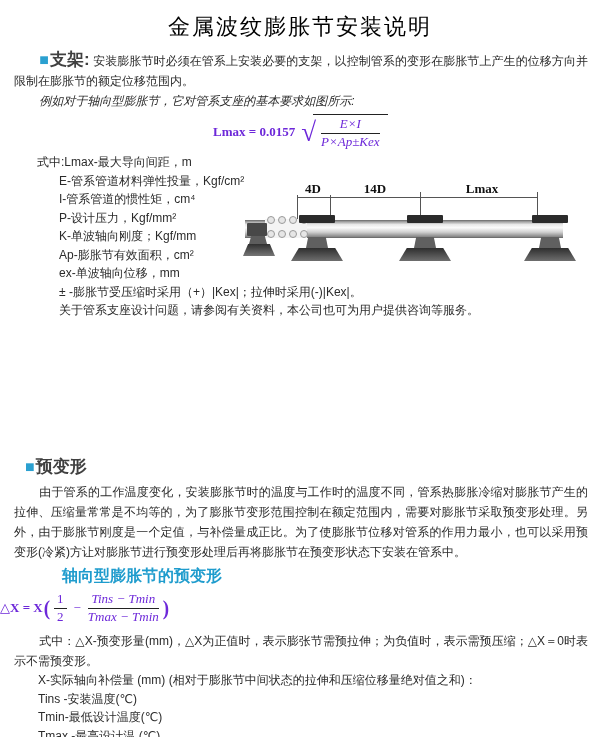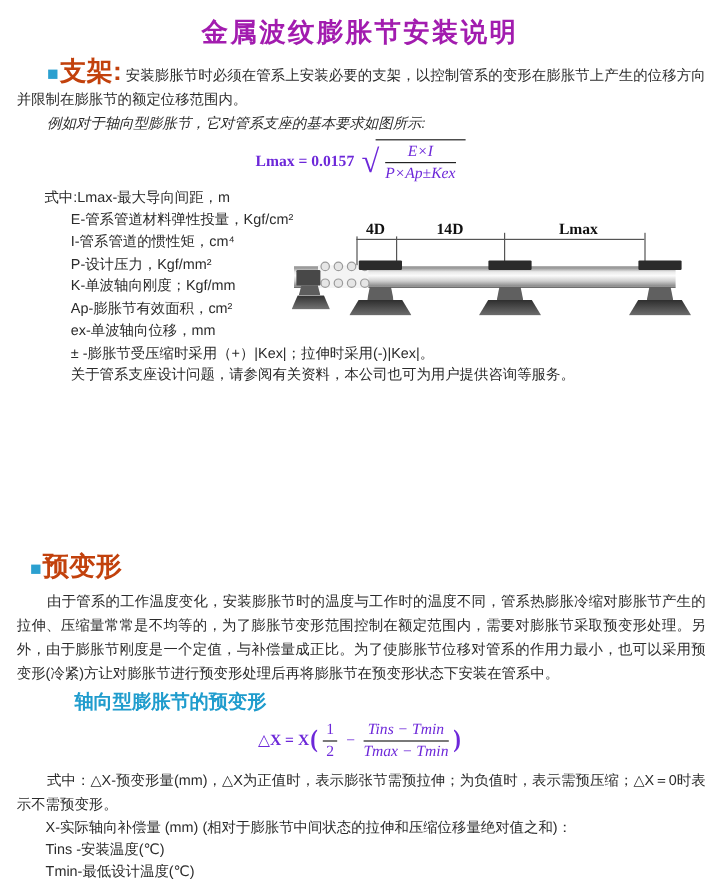--- a/index.html
+++ b/index.html
@@ -2,43 +2,43 @@
 <html><head>
 <meta charset="utf-8">
 <style>
   html,body{margin:0;padding:0;background:#fff;}
   body{width:600px;height:737px;overflow:hidden;
        font-family:"Liberation Sans","DejaVu Sans",sans-serif;
        color:#2b2b2b;font-size:12px;}
   .page{position:relative;width:600px;height:737px;background:#fff;}
 
   
-  .doc-title{margin:12px 0 0 0;text-align:center;font-size:22px;font-weight:bold;
-             color:#a21caf;letter-spacing:2px;}
-  .sec-head{display:inline;font-size:22px;font-weight:bold;color:#c2410c;}
+  .doc-title{margin:12px 0 0 0;text-align:center;font-size:22px;font-weight:normal;
+             color:#000000;letter-spacing:2px;}
+  .sec-head{display:inline;font-size:17px;font-weight:bold;color:#404040;}
   .sec-marker{display:inline;font-size:16px;color:#2ba0d0;margin-right:1px;font-style:normal;}
   .sub-head{font-size:16px;font-weight:bold;color:#1f9ccd;}
   .sub-axial{margin:4px 0 0 62px;}
   .sec-block{margin:10px 0 0 25px;}
 
   
   .para{margin:8px 12px 0 14px;line-height:20px;text-align:justify;}
   .para-indent{text-indent:2.1em;}
   .example{margin:0 12px 0 14px;line-height:20px;text-indent:2.1em;font-style:italic;}
 
   
   .defs-wrap{position:relative;margin:4px 0 0 37px;height:292px;}
   .def-line{line-height:18.5px;white-space:nowrap;}
   .def-sub{margin-left:22px;}
 
   
   .formula{font-family:"Liberation Serif","DejaVu Serif",serif;font-size:13px;color:#6d28d9;
            display:flex;align-items:center;}
   .formula-lmax{margin:4px 0 0 213px;height:34px;}
-  .formula-center{justify-content:center;margin-top:4px;height:34px;}
+  .formula-center{justify-content:flex-start;margin-top:4px;height:34px;}
   .f-bold{font-weight:bold;}
   .f-it{font-style:italic;}
   .frac{display:inline-flex;flex-direction:column;text-align:center;line-height:1.15;
         vertical-align:middle;margin:0 3px;}
   .frac .num{border-bottom:1px solid #222;padding:0 3px 1px;}
   .frac .den{padding-top:1px;}
   .sqrt{display:inline-flex;margin-left:6px;}
   .rad{font-size:27px;line-height:1;align-self:center;font-weight:400;margin-right:-3px;}
   .sq-body{border-top:1.4px solid #222;padding:2px 5px 0;align-self:center;}
   .op{margin:0 4px;}

